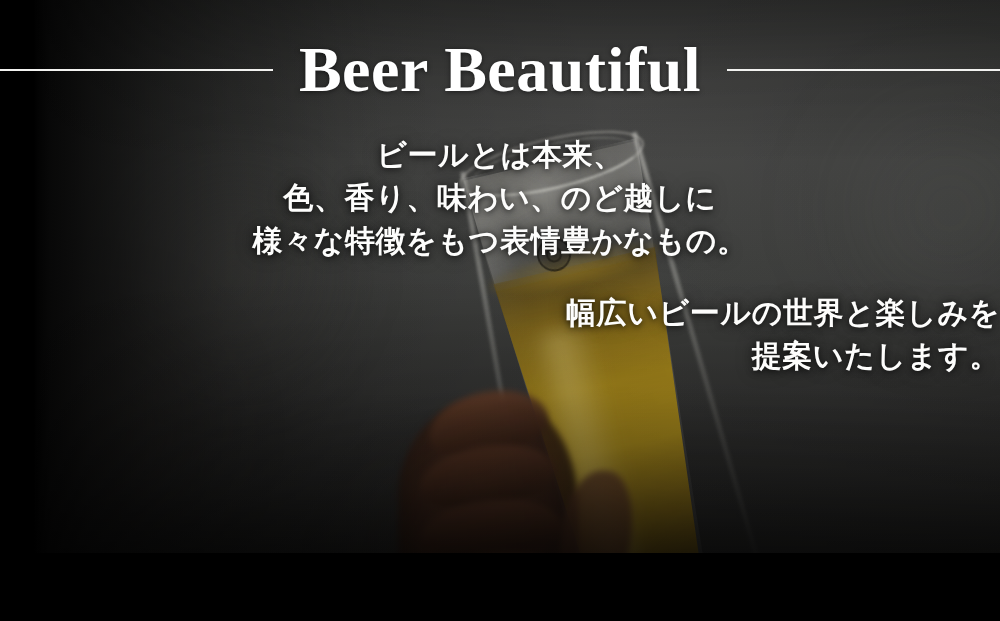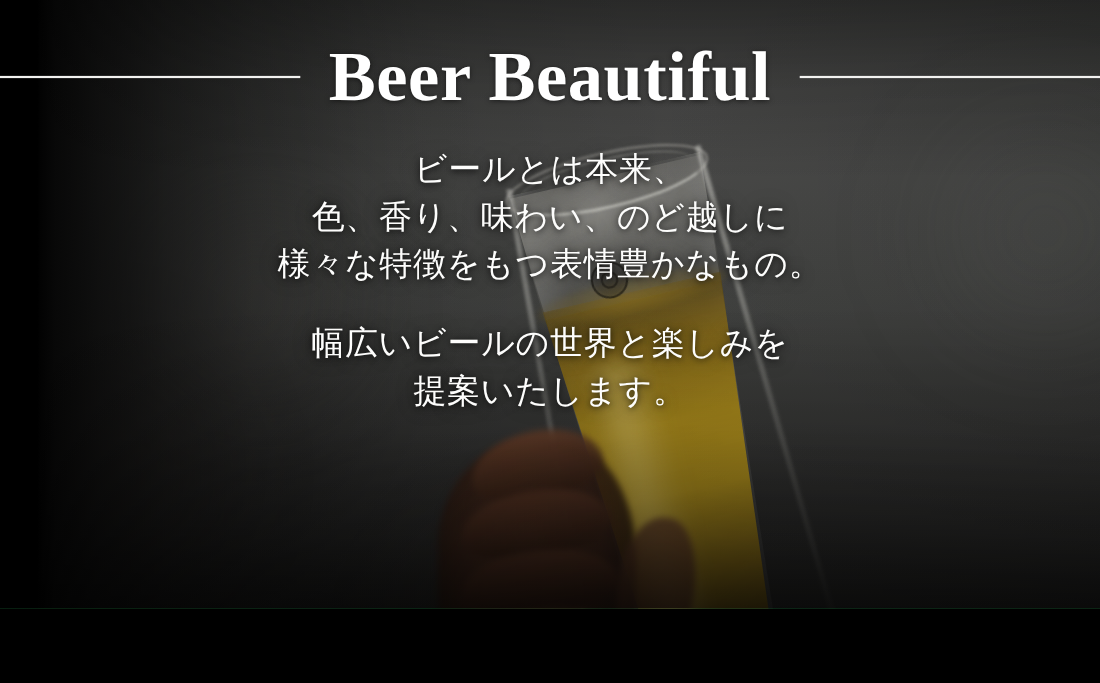--- a/index.html
+++ b/index.html
@@ -10,21 +10,21 @@
     height:621px;
     overflow:hidden;
     background:#000;
   }
 
   #hero {
     position:relative;
     width:1000px;
     height:553px;
     overflow:hidden;
-    background:#15803d;
+    background:#6d28d9;
     font-family:"Liberation Serif","DejaVu Serif",serif;
   }
 
   
   .bg-layer { position:absolute; inset:0; }
 
   
   .bg-base {
     background:
       radial-gradient(120% 90% at 62% 18%, #545453 0%, #464745 38%, #343433 70%, #262625 100%),
@@ -245,24 +245,25 @@
     text-align:center;
   }
   .para {
     font-family:"Liberation Serif","DejaVu Serif",serif;
     font-size:30px;
     line-height:43px;
     color:#fdfdfc;
     letter-spacing:.6px;
     text-shadow:0 1px 6px rgba(0,0,0,.75), 0 0 18px rgba(0,0,0,.45);
     white-space:pre-line;
+    font-weight:bold;
   }
   #para-1 { margin:0; }
   #para-2 { margin-top:26px; }
-  #para-3 { margin-top:29px; }
+  #para-3 { margin-top:29px;text-align:right; }
 </style>
 </head>
 <body>
 
 <div id="hero">
 
   <div id="background">
 
     <div class="bg-layer bg-base"></div>
 

